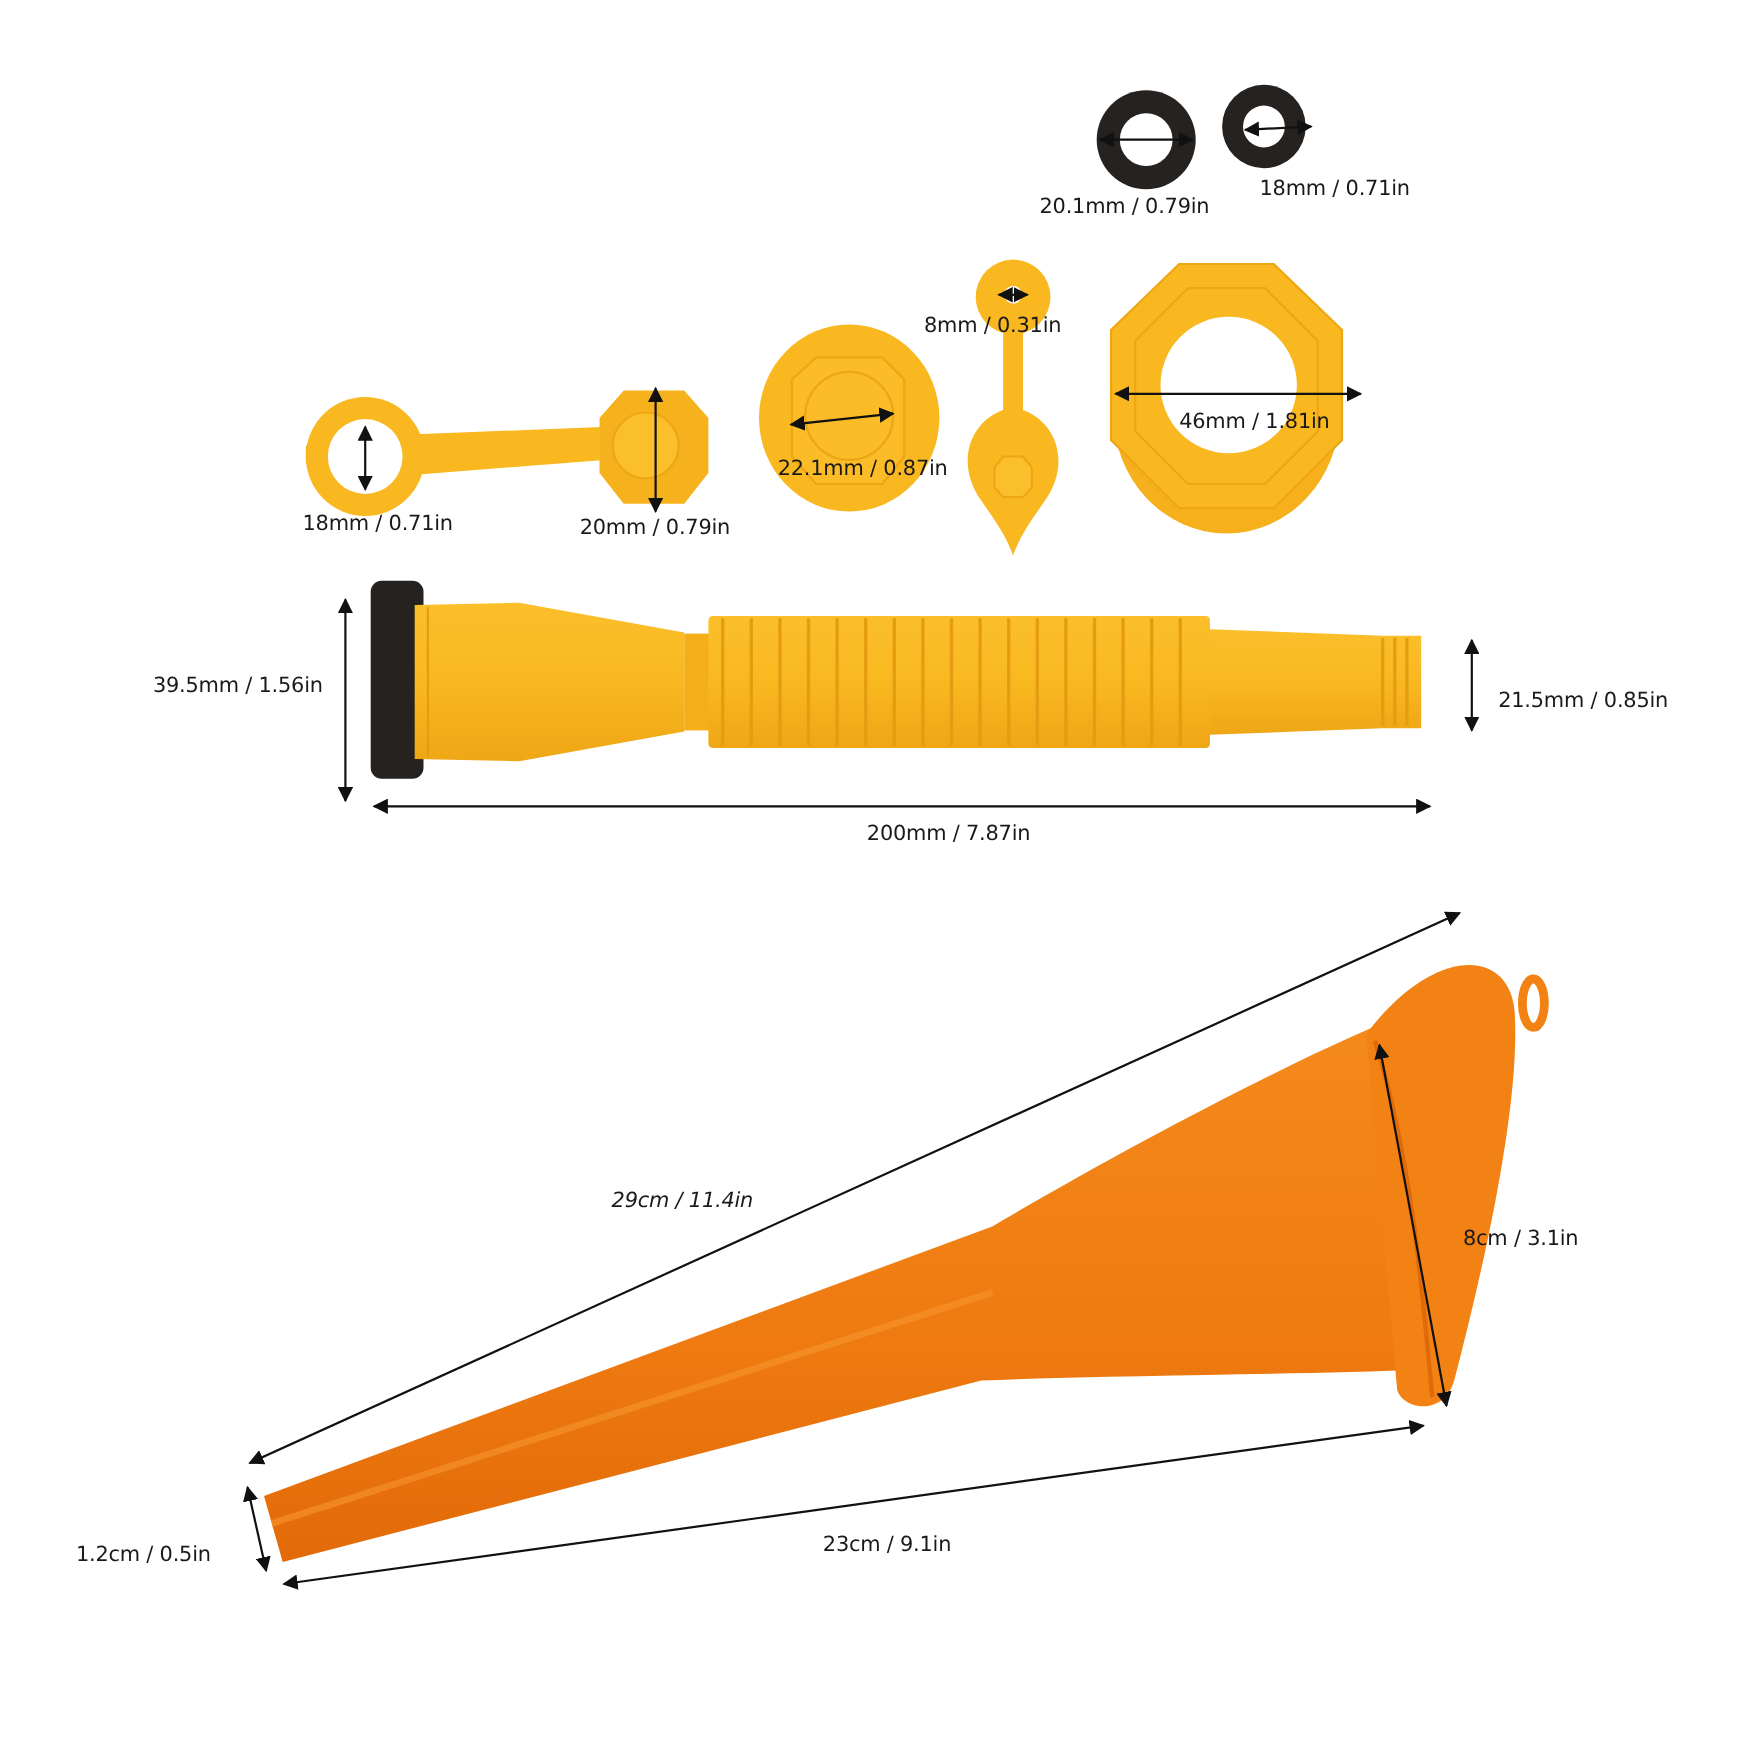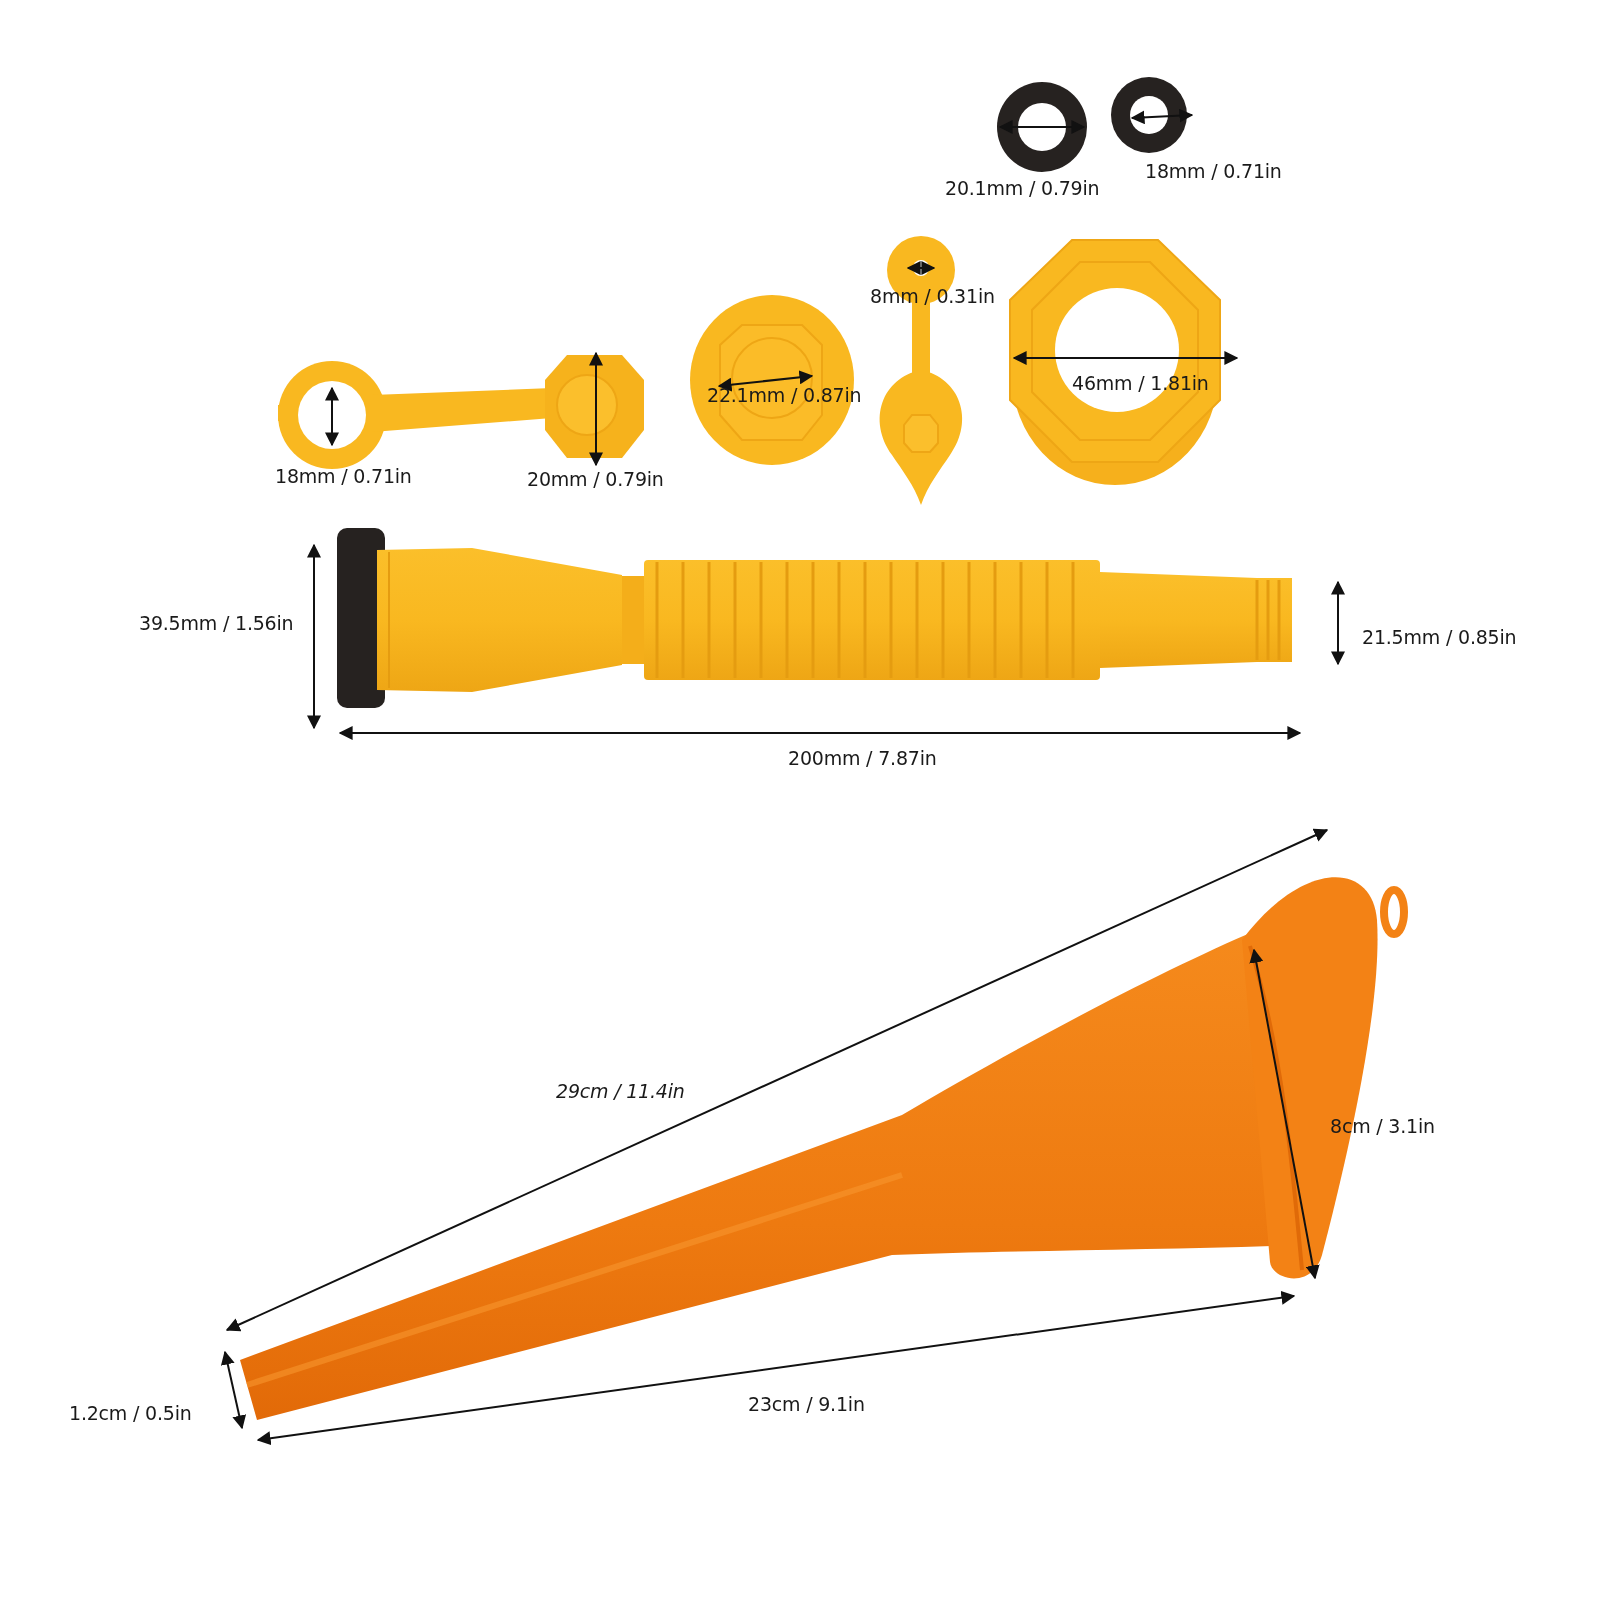--- a/index.html
+++ b/index.html
@@ -127,22 +127,22 @@
       <line x1="193" y1="1352" x2="210" y2="1428" stroke="#111" stroke-width="2" marker-start="url(#arr)" marker-end="url(#arr)"></line>
     </g>
   </svg>
 
   <div class="label" style="left:913px; top:177px;">20.1mm / 0.79in</div>
   <div class="label" style="left:1113px; top:160px;">18mm / 0.71in</div>
 
   <div class="label" style="left:243px; top:465px;">18mm / 0.71in</div>
   <div class="label" style="left:495px; top:468px;">20mm / 0.79in</div>
 
-  <div class="label" style="left:675px; top:384px;">22.1mm / 0.87in</div>
-  <div class="label" style="left:838px; top:285px;">8mm / 0.31in</div>
+  <div class="label" style="left:675px; top:415px;">22.1mm / 0.87in</div>
+  <div class="label" style="left:808px; top:285px;">8mm / 0.31in</div>
   <div class="label" style="left:1040px; top:372px;">46mm / 1.81in</div>
 
   <div class="label" style="left:107px; top:612px;">39.5mm / 1.56in</div>
   <div class="label" style="left:1330px; top:626px;">21.5mm / 0.85in</div>
   <div class="label" style="left:756px; top:747px;">200mm / 7.87in</div>
 
   <div class="label" style="left:524px; top:1080px;font-style:italic;">29cm / 11.4in</div>
   <div class="label" style="left:1298px; top:1115px;">8cm / 3.1in</div>
   <div class="label" style="left:716px; top:1393px;">23cm / 9.1in</div>
   <div class="label" style="left:37px; top:1402px;">1.2cm / 0.5in</div>

